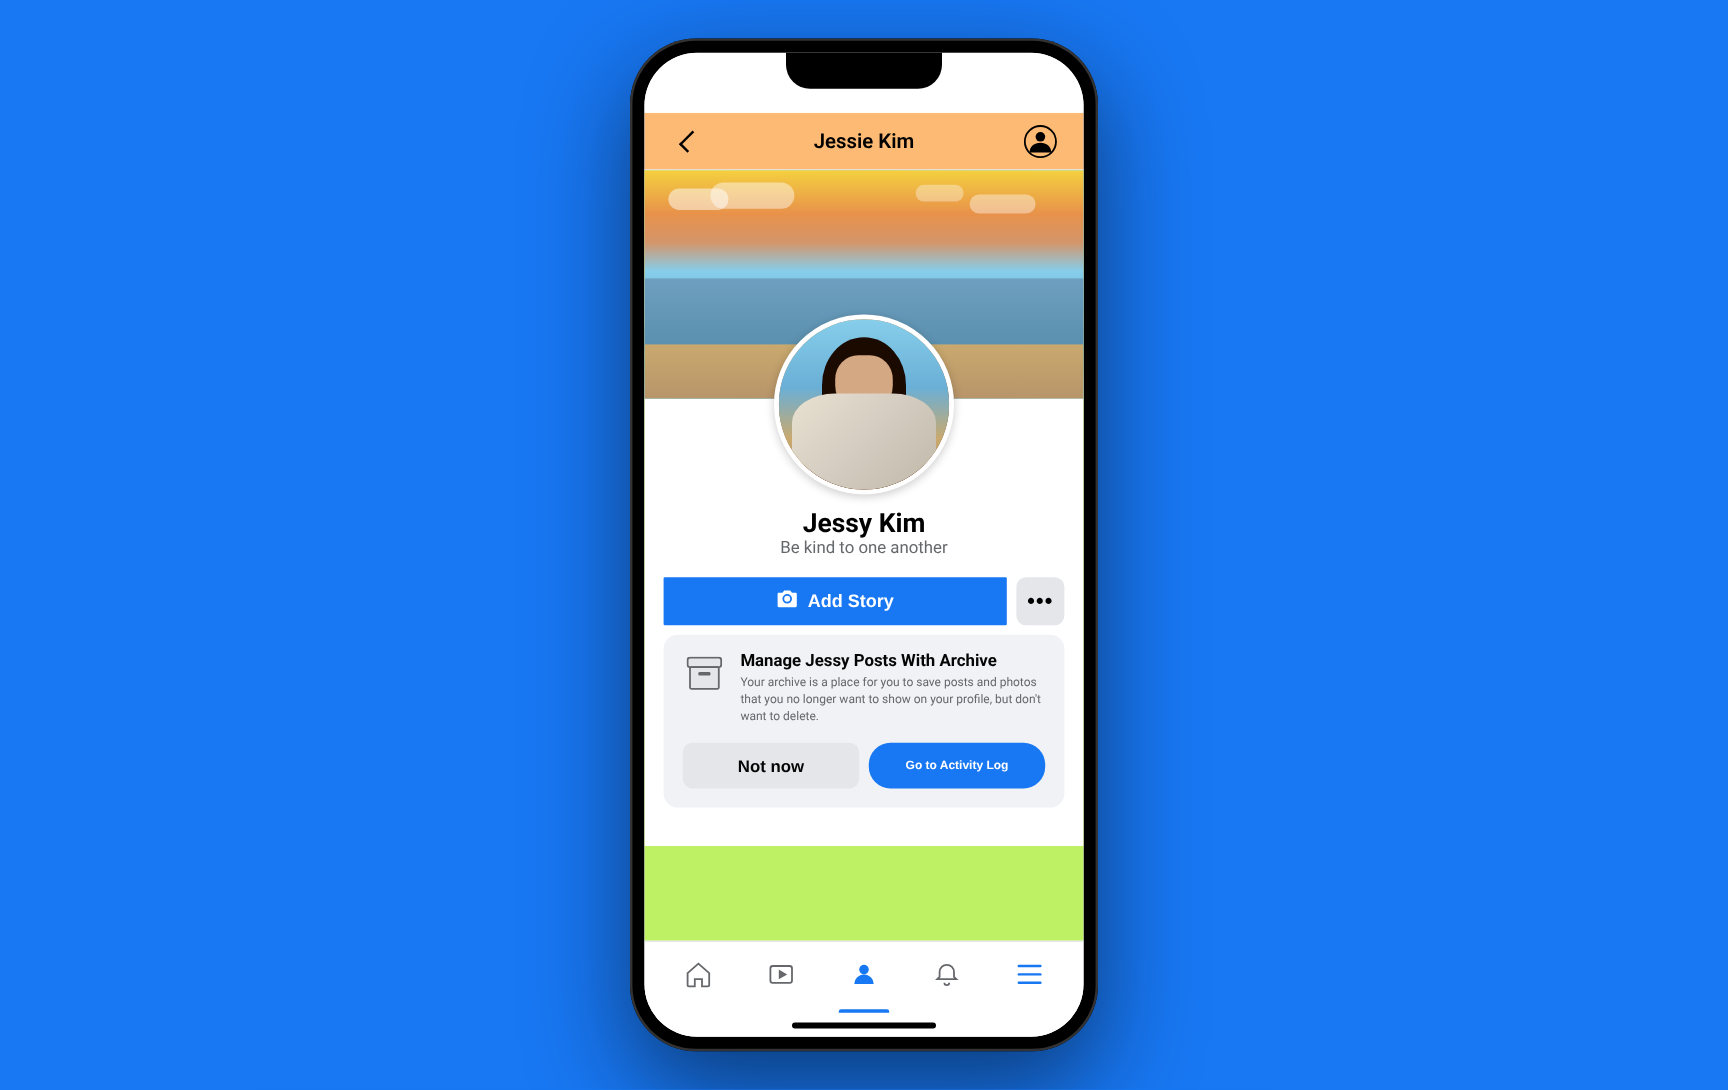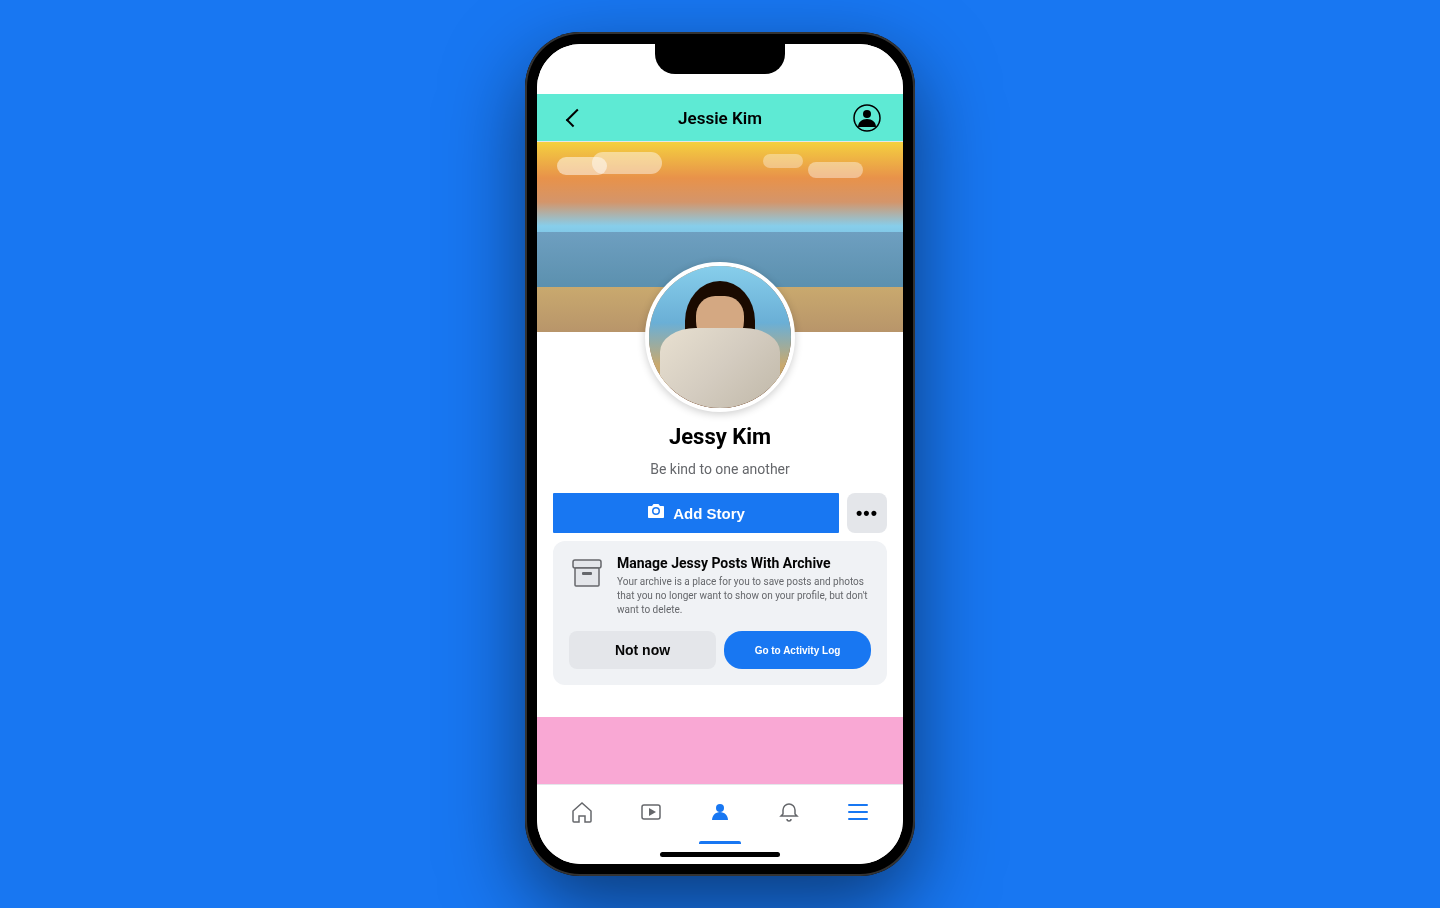--- a/index.html
+++ b/index.html
@@ -123,21 +123,21 @@
       border-radius: 1px;
     }
 
     
     .app-header {
       height: 48px;
       display: flex;
       align-items: center;
       justify-content: space-between;
       padding: 0 20px;
-      background: #5eead4;
+      background: #fdba74;
       flex-shrink: 0;
       border-bottom: 1px solid #e4e6ea;
     }
 
     .back-btn {
       width: 32px;
       height: 32px;
       display: flex;
       align-items: center;
       justify-content: center;
@@ -165,21 +165,21 @@
       display: flex;
       align-items: center;
       justify-content: center;
       cursor: pointer;
     }
 
     
     .screen-content {
       flex: 1;
       overflow-y: auto;
-      background: #f9a8d4;
+      background: #bef264;
     }
 
     
     .cover-photo {
       width: 100%;
       height: 190px;
       background: linear-gradient(160deg, #f5c97a 0%, #e8a050 20%, #87CEEB 40%, #5a9fd8 60%, #3a7bbf 80%, #a8d0e8 100%);
       position: relative;
       flex-shrink: 0;
     }
@@ -342,21 +342,21 @@
     .profile-name {
       font-size: 22px;
       font-weight: 700;
       color: #000;
       margin-top: 12px;
     }
 
     .profile-bio {
       font-size: 14px;
       color: #65676b;
-      margin-top: 12px;
+      margin-top: 0;
     }
 
     
     .action-buttons {
       display: flex;
       gap: 8px;
       margin-top: 16px;
       padding: 0 16px;
       width: 100%;
     }

